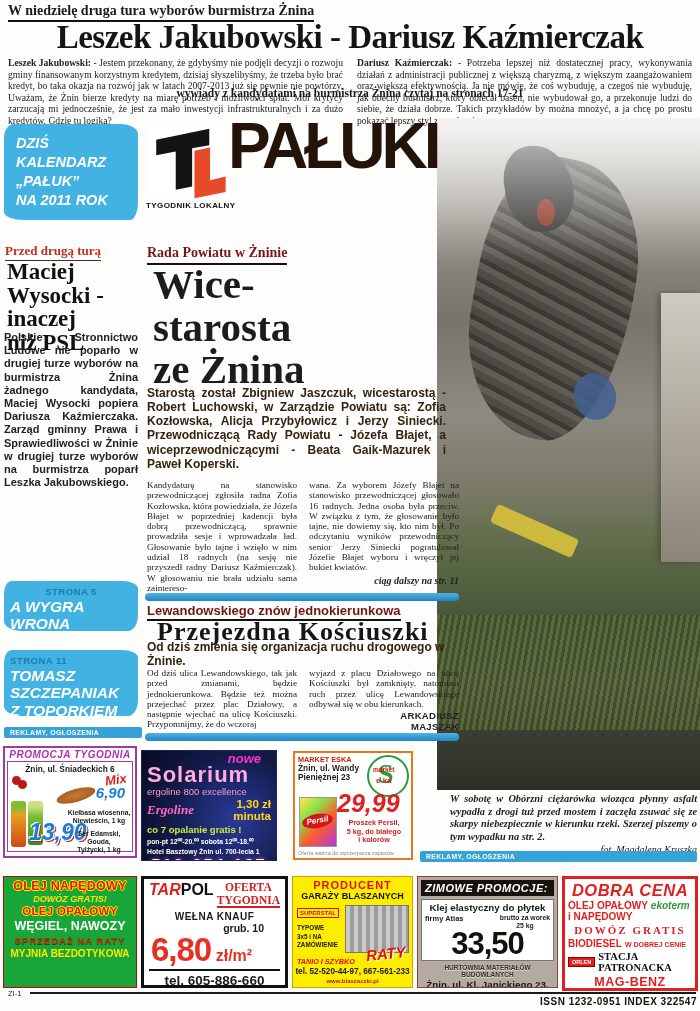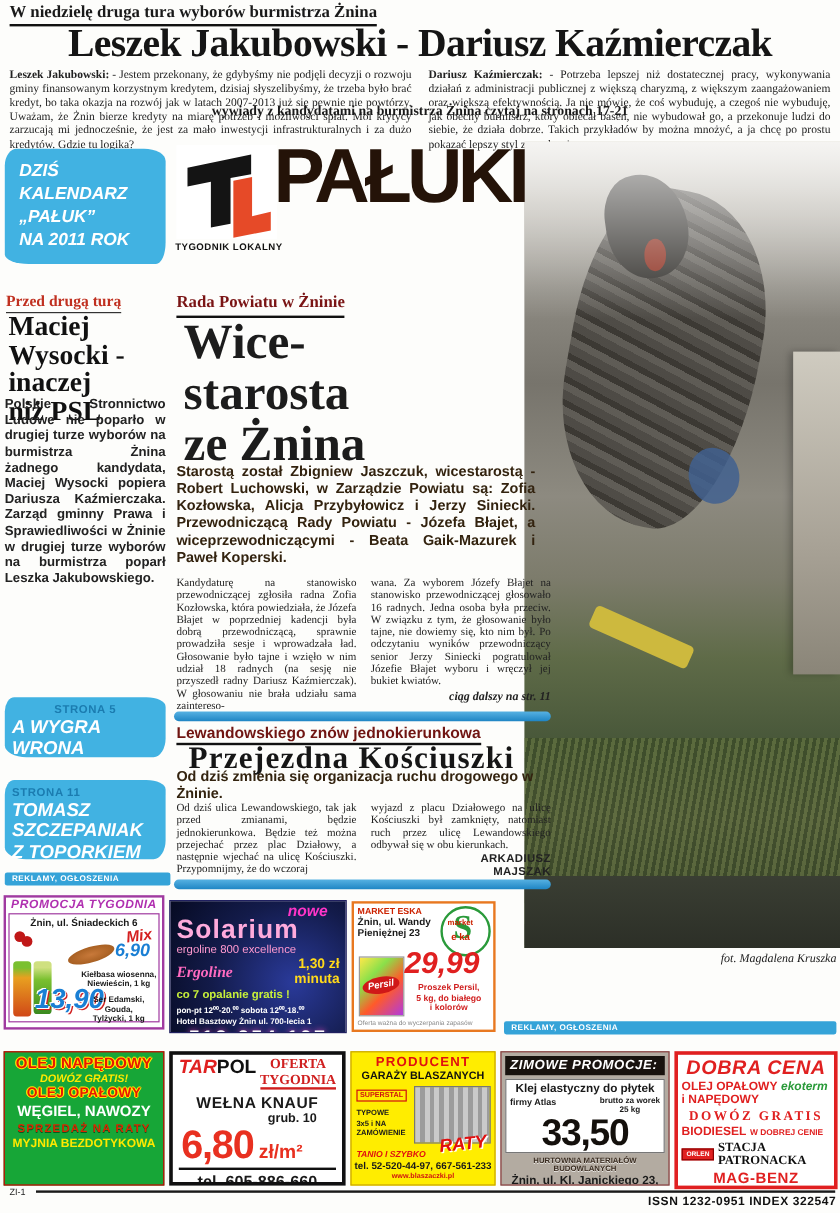--- a/index.html
+++ b/index.html
@@ -98,21 +98,21 @@
   #ad-promo .packs{position:absolute;left:3px;bottom:4px;display:flex;gap:2px;}
   #ad-promo .pack1{width:15px;height:46px;border-radius:3px;background:linear-gradient(180deg,#7ac030 12%,#e8a020 30%,#d04818);}
   #ad-promo .pack2{width:15px;height:44px;border-radius:3px;background:linear-gradient(180deg,#cfe080 12%,#7ac030 35%,#3a8a20);}
   #ad-promo .p13{position:absolute;left:21px;bottom:5px;font-weight:bold;font-style:italic;font-size:23px;color:#1a7fd4;
      text-shadow:1px 1px 0 #fff,-1px -1px 0 #fff,2px 2px 0 #d02020;}
   #ad-promo .sausage{position:absolute;right:36px;top:27px;width:40px;height:13px;background:radial-gradient(#c8793a,#9a5518);border-radius:50%;transform:rotate(-16deg);}
   #ad-promo .p6{position:absolute;right:7px;top:22px;font-weight:bold;font-style:italic;font-size:15px;color:#1a7fd4;text-shadow:1px 1px 0 #fff;}
   #ad-promo .it1{position:absolute;right:1px;top:47px;width:64px;font-weight:bold;font-size:6.8px;text-align:center;line-height:1.2;}
   #ad-promo .it2{position:absolute;right:1px;top:68px;width:64px;font-weight:bold;font-size:6.8px;text-align:center;line-height:1.2;}
   
-  #ad-sol{left:141px;top:750px;width:148px;height:111px;border:1px solid #202060;color:#fff;padding:2px 5px;
+  #ad-sol{left:141px;top:750px;width:136px;height:111px;border:1px solid #202060;color:#fff;padding:2px 5px;
      background:radial-gradient(circle at 70% 62%,#2a3a9a 0%,#131b4a 55%,#060a22 100%);}
   #ad-sol .nowe{text-align:right;margin-right:10px;color:#ff35c8;font-weight:bold;font-style:italic;font-size:13px;line-height:.9;}
   #ad-sol .ttl{color:#ffabdc;font-weight:bold;font-size:22px;letter-spacing:1px;line-height:.95;}
   #ad-sol .sub{color:#ff9ad0;font-size:9.5px;}
   #ad-sol .row{display:flex;justify-content:space-between;align-items:center;margin-top:1px;}
   #ad-sol .brand{font-family:"Liberation Serif",serif;font-style:italic;font-weight:bold;font-size:13px;color:#ff6ac0;}
   #ad-sol .pr{color:#ffd91a;font-weight:bold;font-size:11.5px;text-align:right;line-height:1.05;}
   #ad-sol .promo{color:#c8f03a;font-weight:bold;font-size:9.5px;margin-top:2px;}
   #ad-sol .hours,#ad-sol .addr{font-weight:bold;font-size:6.8px;margin-top:2px;}
   #ad-sol .phone{text-align:center;font-weight:bold;font-size:16.5px;letter-spacing:2px;margin-top:1px;text-shadow:0 0 5px #ff50c8;}
@@ -142,21 +142,21 @@
   #ad-green .g5{font-weight:bold;font-size:9.5px;color:#d82800;letter-spacing:1px;margin-top:2px;text-shadow:0 1px 0 #065a20;}
   #ad-green .g6{font-weight:bold;font-size:10px;color:#ffe800;margin-top:2px;}
   #ad-green .addr{background:#ffe800;color:#d81800;font-weight:bold;font-size:8px;line-height:1.25;margin-top:3px;padding:1px 0;}
   
   #ad-tarpol{left:141px;top:876px;width:147px;height:112px;border:3px solid #101010;padding:2px 5px;}
   #ad-tarpol .toprow{display:flex;align-items:flex-start;}
   #ad-tarpol .tar{color:#e02020;font-weight:bold;font-style:italic;font-size:16px;}
   #ad-tarpol .pol{color:#101010;font-weight:bold;font-size:16px;}
   #ad-tarpol .offer{margin-left:auto;font-family:"Liberation Serif",serif;color:#d02020;font-weight:bold;font-size:11.5px;
      text-align:center;line-height:1.1;border-bottom:2px solid #d02020;}
-  #ad-tarpol .prod{text-align:center;font-weight:bold;font-size:13px;letter-spacing:.5px;margin-top:3px;}
+  #ad-tarpol .prod{text-align:center;font-weight:bold;font-size:10px;letter-spacing:.5px;margin-top:3px;}
   #ad-tarpol .thick{text-align:right;margin-right:16px;font-weight:bold;font-size:10.5px;}
   #ad-tarpol .pricerow{margin-left:2px;line-height:.95;}
   #ad-tarpol .price{font-weight:bold;font-size:33px;color:#e83020;letter-spacing:-1px;}
   #ad-tarpol .unit{font-weight:bold;font-size:16px;color:#e83020;}
   #ad-tarpol .phone{border-top:2px solid #101010;margin-top:3px;padding-top:2px;text-align:center;font-weight:bold;font-size:13.5px;}
   
   #ad-garaze{left:292px;top:876px;width:121px;height:112px;background:#ffed00;border:1px solid #c8a400;padding:2px;}
   #ad-garaze .g1{text-align:center;font-weight:bold;font-size:11px;color:#e01010;letter-spacing:1px;}
   #ad-garaze .g2{text-align:center;font-weight:bold;font-size:9px;color:#101010;}
   #ad-garaze .brand{position:absolute;left:4px;top:31px;border:1.5px solid #d01010;color:#d01010;font-weight:bold;font-size:6px;padding:1px 2px;}
@@ -277,20 +277,21 @@
     <div class="colx">Od dziś ulica Lewandowskiego, tak jak przed zmianami, będzie jednokierunkowa. Będzie też można przejechać przez plac Działowy, a następnie wjechać na ulicę Kościuszki. Przypomnijmy, że do wczoraj</div>
     <div class="colx">
       <span>wyjazd z placu Działowego na ulicę Kościuszki był zamknięty, natomiast ruch przez ulicę Lewandowskiego odbywał się w obu kierunkach.</span>
       <div id="a2-author" class="pre">ARKADIUSZ
 MAJSZAK</div>
     </div>
   </div>
   <div class="abs divider" id="divider2"></div>
 
   <div class="abs" id="caption-block">
+    <div id="caption">W sobotę w Obórzni ciężarówka wioząca płynny asfalt wypadła z drogi tuż przed mostem i zaczęła zsuwać się ze skarpy niebezpiecznie w kierunku rzeki. Szerzej piszemy o tym wypadku na str. 2.</div>
     <div id="credit">fot. Magdalena Kruszka</div>
   </div>
   <div class="abs bar" id="ph-reklamy">REKLAMY, OGŁOSZENIA</div>
 
   <div class="ad" id="ad-promo">
     <div class="hdr">PROMOCJA TYGODNIA</div>
     <div class="inner">
       <div class="addr">Żnin, ul. Śniadeckich 6</div>
       <span class="cherry" style="left:4px;top:14px"></span>
       <span class="cherry" style="left:10px;top:18px"></span>

